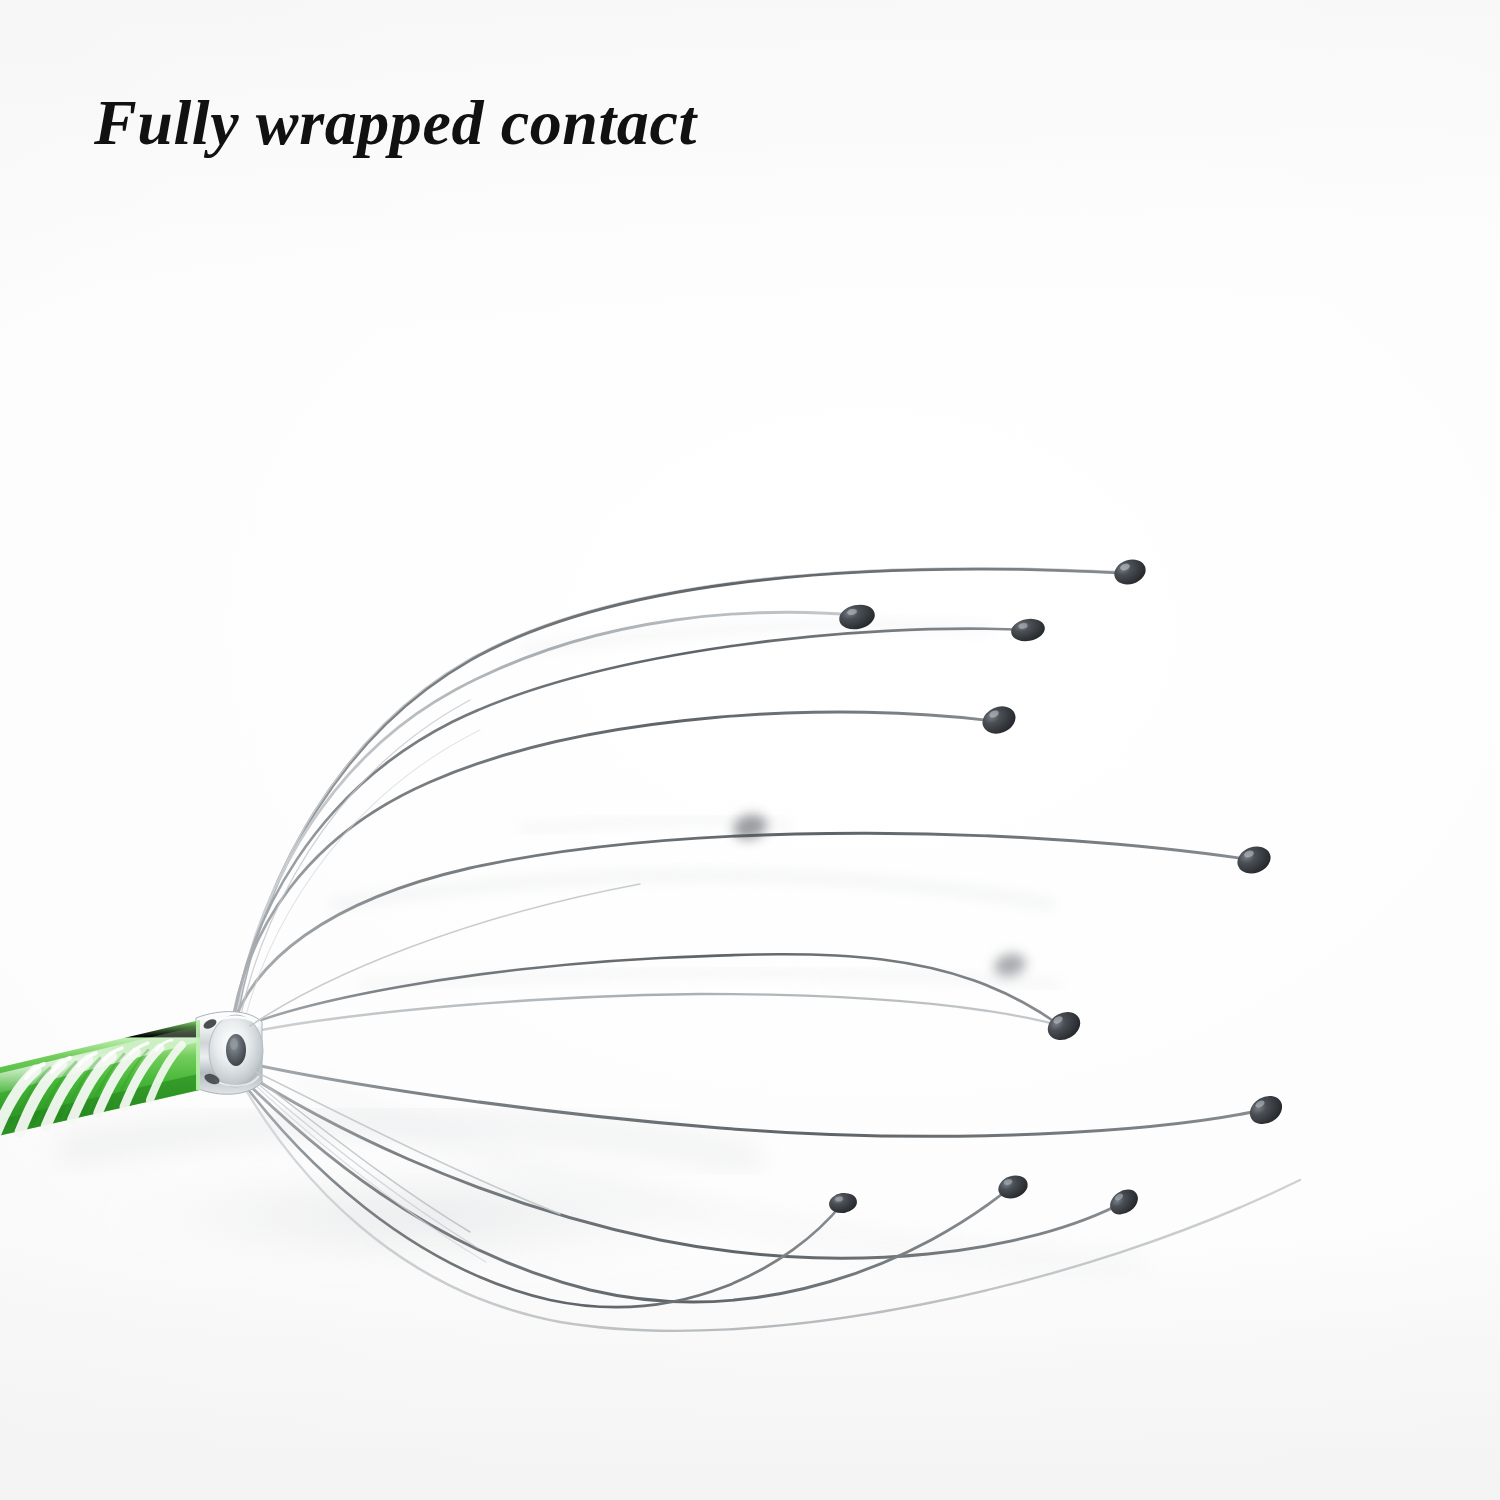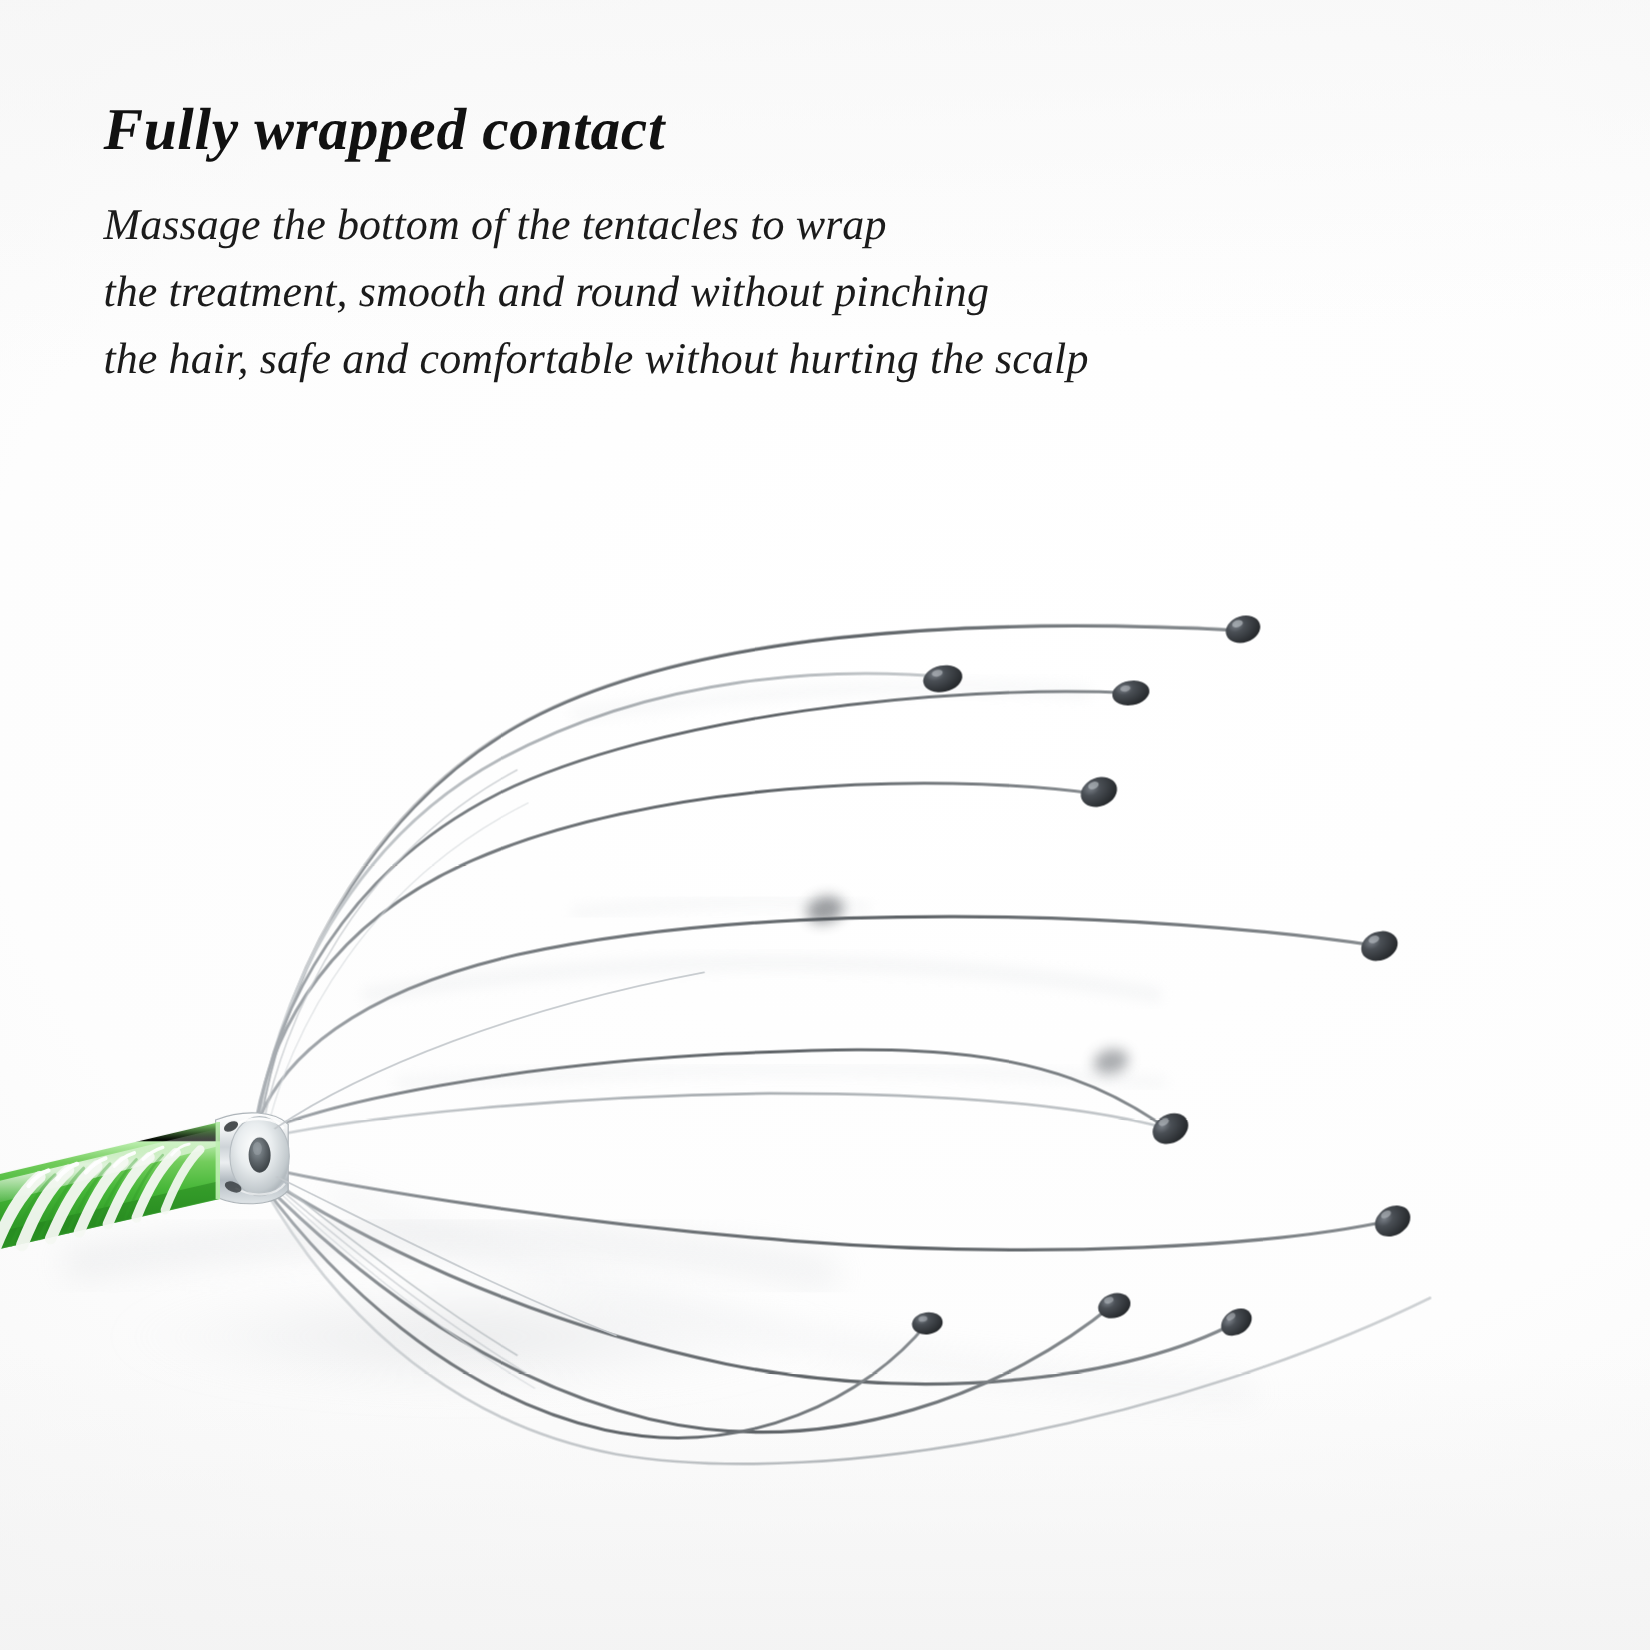--- a/index.html
+++ b/index.html
@@ -36,21 +36,21 @@
   
   .copy {
     position: absolute;
     left: 94px;
     top: 88px;
     width: 1120px;
   }
   .headline {
     font-style: italic;
     font-weight: 700;
-    font-size: 54px;
+    font-size: 64px;
     line-height: 1.08;
     color: #111111;
     letter-spacing: 0.6px;
     margin: 0 0 28px 0;
     white-space: nowrap;
   }
   .body-copy {
     font-style: italic;
     font-weight: 400;
     font-size: 40px;
@@ -313,20 +313,15 @@
 
       <g fill="none" stroke-linecap="round" opacity="0.9">
         <path d="M 250 1026 C 330 972 470 916 640 884" stroke="#c2c7cb" stroke-width="1.6"></path>
         <path d="M 252 1070 C 330 1108 440 1166 560 1214" stroke="#c2c7cb" stroke-width="1.6"></path>
       </g>
     </svg>
   </div>
 
   <div class="copy">
     <h1 class="headline">Fully wrapped contact</h1>
-    <p class="body-copy">
-      <span class="ln">Massage the bottom of the tentacles to wrap</span>
-      <span class="ln">the treatment, smooth and round without pinching</span>
-      <span class="ln">the hair, safe and comfortable without hurting the scalp</span>
-    </p>
   </div>
 
 </div>
 
 </body></html>

